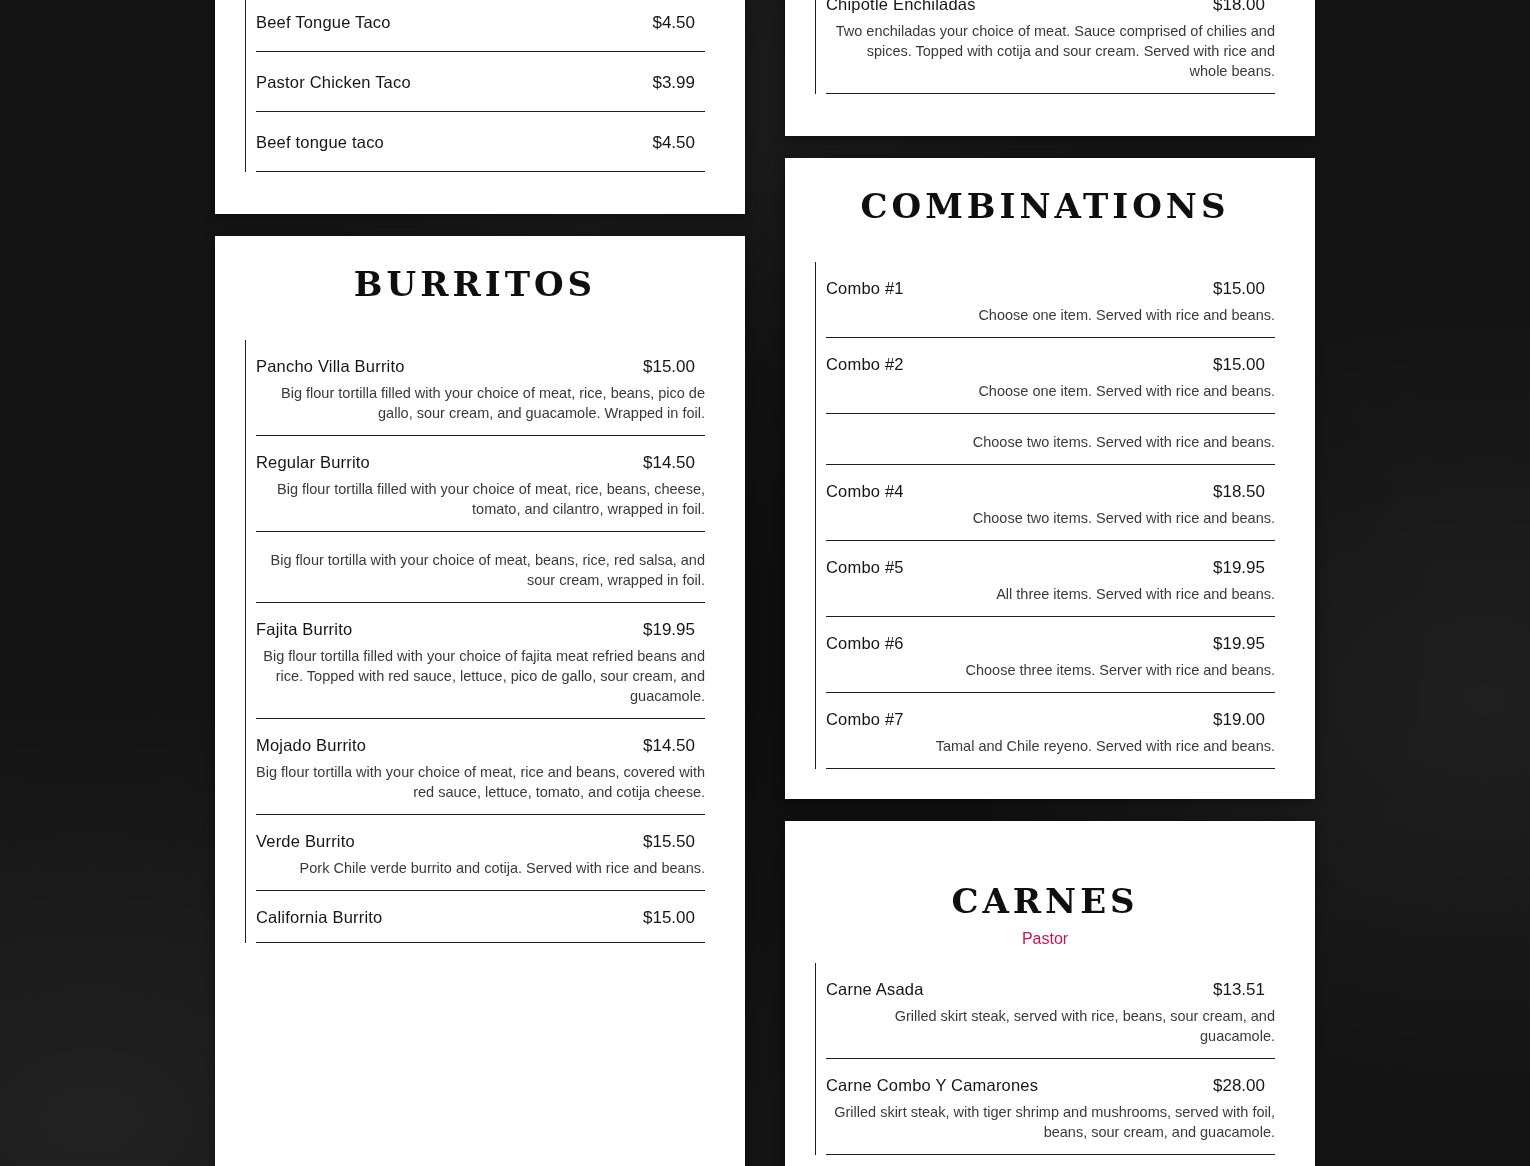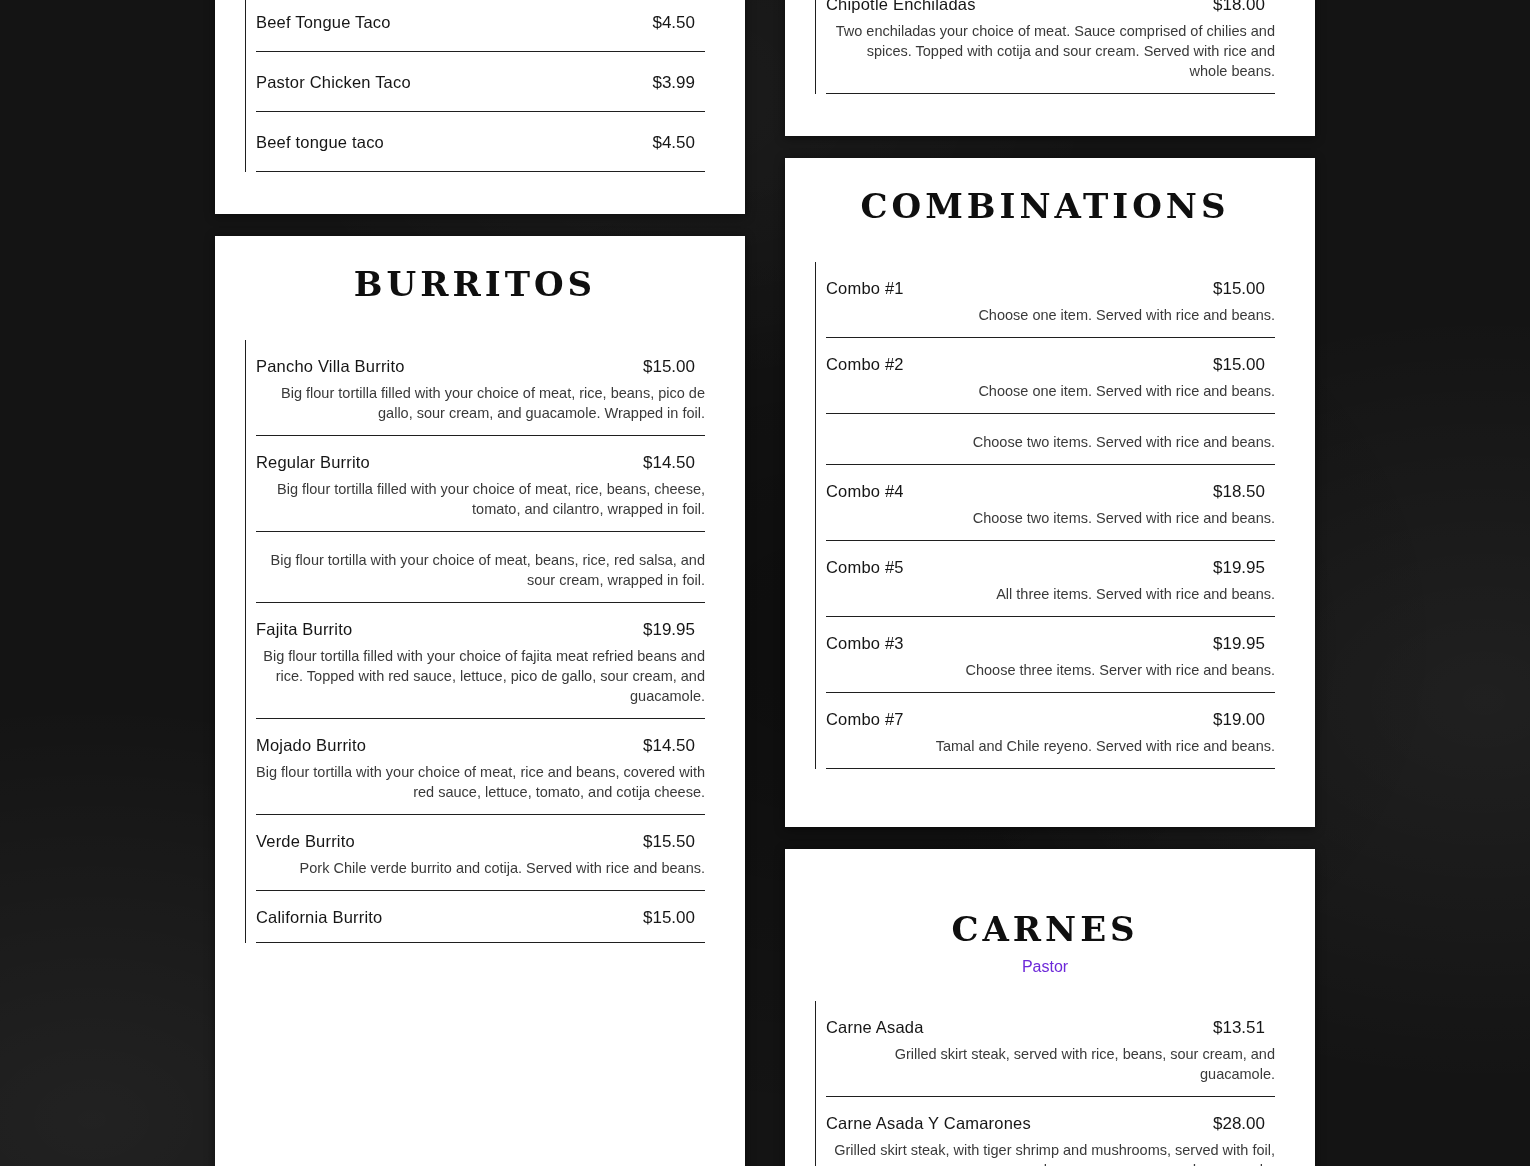--- a/index.html
+++ b/index.html
@@ -27,41 +27,41 @@
   .col { width: 530px; display: flex; flex-direction: column; gap: 22px; }
   .col-left  { margin-top: -8px; }
   .col-right { margin-top: -22px; }
 
   .card {
     background: #ffffff;
     width: 530px;
     box-shadow: 0 2px 10px rgba(0,0,0,0.45);
   }
   .card.cut  { padding: 0 40px 42px 30px; }
-  .card.full { padding: 26px 40px 58px 30px; }
+  .card.full { padding: 26px 40px 30px 30px; }
   .card-burritos { min-height: 960px; }
   .card-combos   { padding-bottom: 30px; }
 
   .section-title {
     font-family: "DejaVu Serif", "Liberation Serif", serif;
     font-weight: 700;
     font-size: 34px;
     line-height: 44px;
     letter-spacing: 4px;
     text-align: center;
     color: #0f0f0f;
     margin-bottom: 34px;
   }
   .section-title.with-sub { margin-bottom: 6px; margin-top: 32px; }
   .section-subtitle {
     text-align: center;
     font-size: 16px;
     line-height: 20px;
-    color: #6d28d9;
-    margin-bottom: 24px;
+    color: #be185d;
+    margin-bottom: 14px;
   }
 
   .items { border-left: 1px solid #1f1f1f; padding-left: 10px; }
   .item  { padding: 14px 0 12px; border-bottom: 1px solid #1f1f1f; }
   .card-tacos .item { padding: 18px 0 16px; }
 
   .item-head {
     display: flex;
     justify-content: space-between;
     align-items: baseline;
@@ -201,21 +201,21 @@
         </div>
         <div class="item">
           <div class="item-head">
             <span class="item-name">Combo #5</span>
             <span class="item-price">$19.95</span>
           </div>
           <p class="item-desc">All three items. Served with rice and beans.</p>
         </div>
         <div class="item">
           <div class="item-head">
-            <span class="item-name">Combo #3</span>
+            <span class="item-name">Combo #6</span>
             <span class="item-price">$19.95</span>
           </div>
           <p class="item-desc">Choose three items. Server with rice and beans.</p>
         </div>
         <div class="item">
           <div class="item-head">
             <span class="item-name">Combo #7</span>
             <span class="item-price">$19.00</span>
           </div>
           <p class="item-desc">Tamal and Chile reyeno. Served with rice and beans.</p>
@@ -229,21 +229,21 @@
       <div class="items">
         <div class="item">
           <div class="item-head">
             <span class="item-name">Carne Asada</span>
             <span class="item-price">$13.51</span>
           </div>
           <p class="item-desc">Grilled skirt steak, served with rice, beans, sour cream, and guacamole.</p>
         </div>
         <div class="item">
           <div class="item-head">
-            <span class="item-name">Carne Asada Y Camarones</span>
+            <span class="item-name">Carne Combo Y Camarones</span>
             <span class="item-price">$28.00</span>
           </div>
           <p class="item-desc">Grilled skirt steak, with tiger shrimp and mushrooms, served with foil, beans, sour cream, and guacamole.</p>
         </div>
       </div>
     </section>
   </div>
 
 </div>
 

